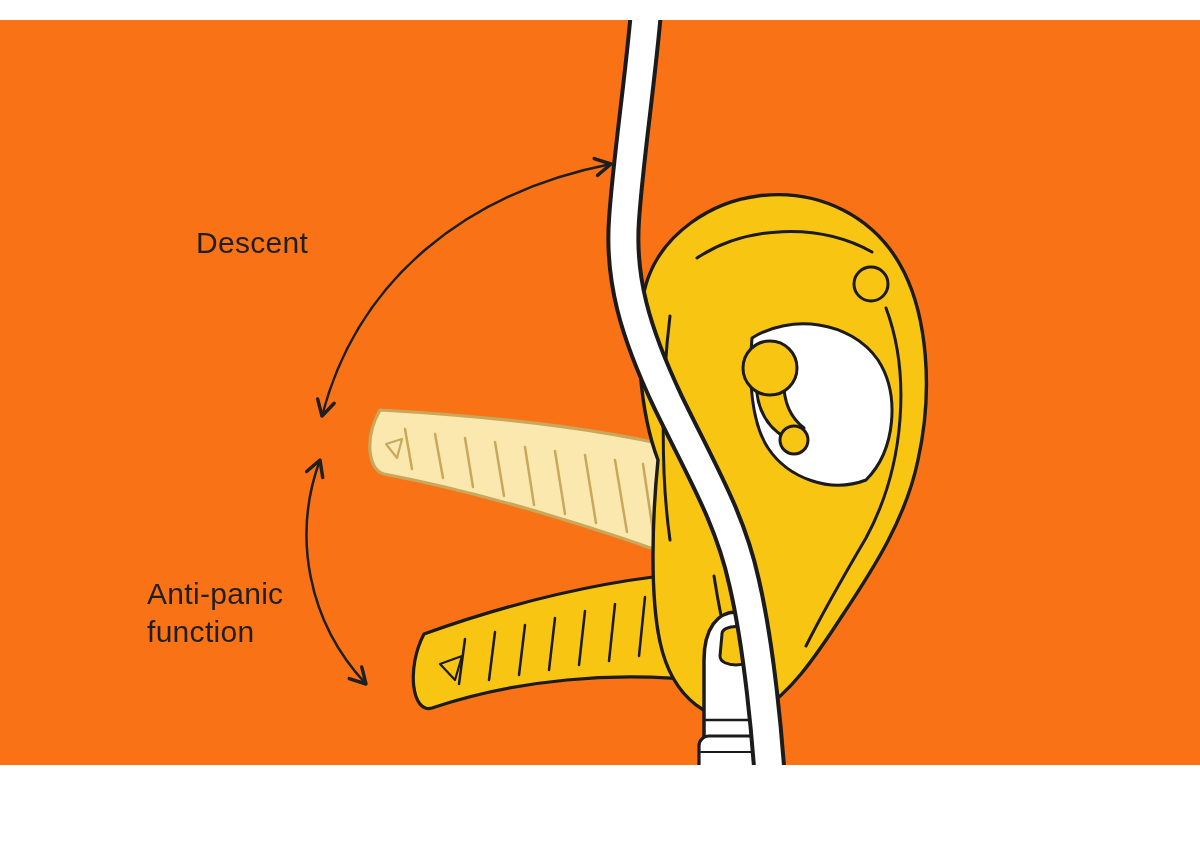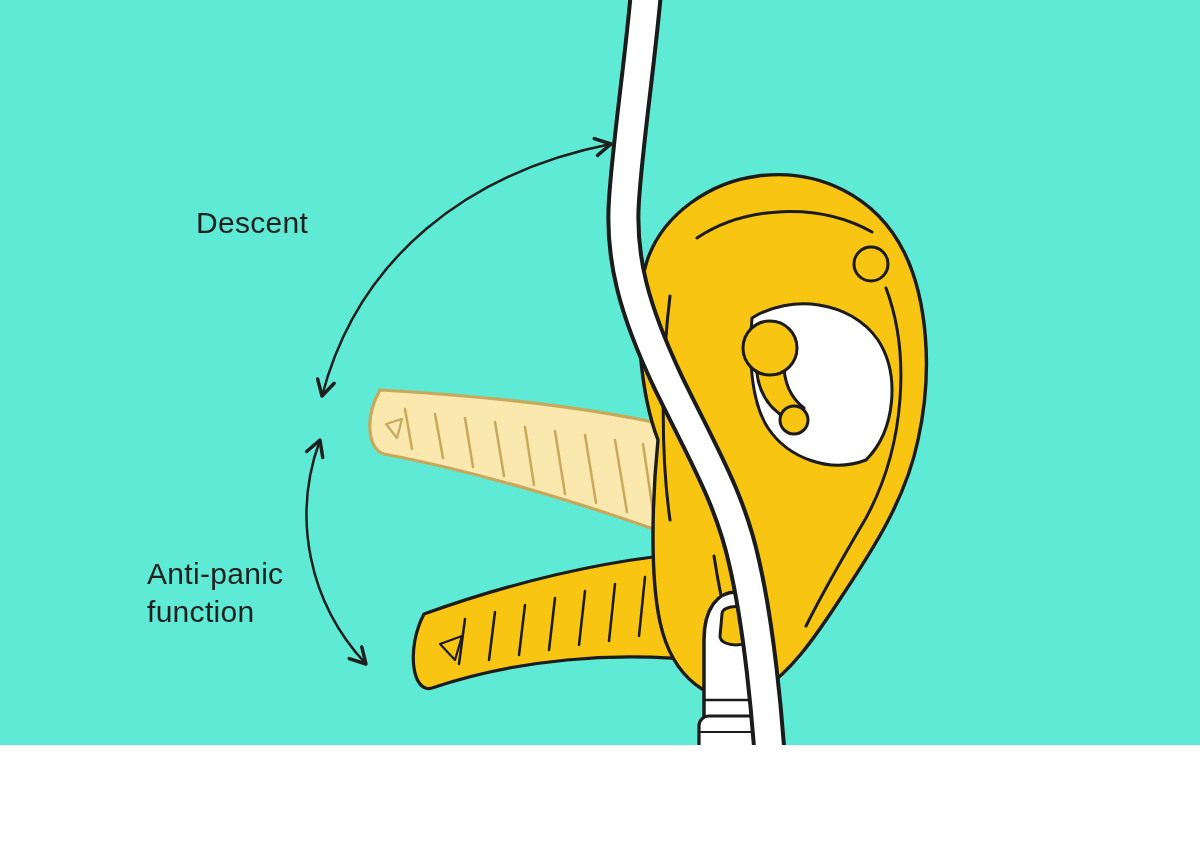--- a/index.html
+++ b/index.html
@@ -3,24 +3,25 @@
 <meta charset="utf-8">
 <style>
   html, body {
     margin: 0;
     padding: 0;
     background: #ffffff;
   }
   .canvas {
     width: 1200px;
     height: 745px;
-    background: #5eead4;
+    background: #f97316;
     position: relative;
     overflow: hidden;
     font-family: "Liberation Sans", sans-serif;
+    margin-top: 20px;
   }
   svg { display: block; }
   text.diagram-label {
     font-family: "Liberation Sans", sans-serif;
     font-size: 30px;
     fill: #1f1f1f;
     letter-spacing: 0.3px;
   }
 </style>
 </head>

